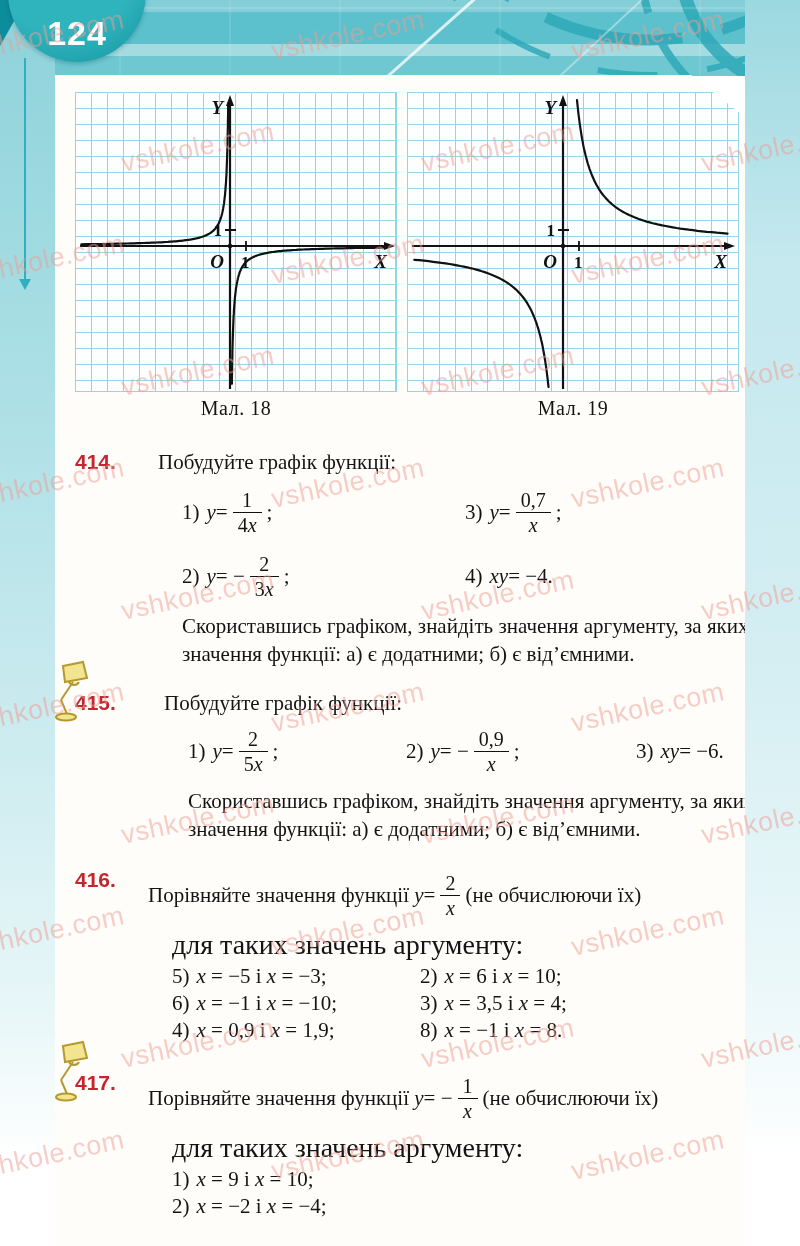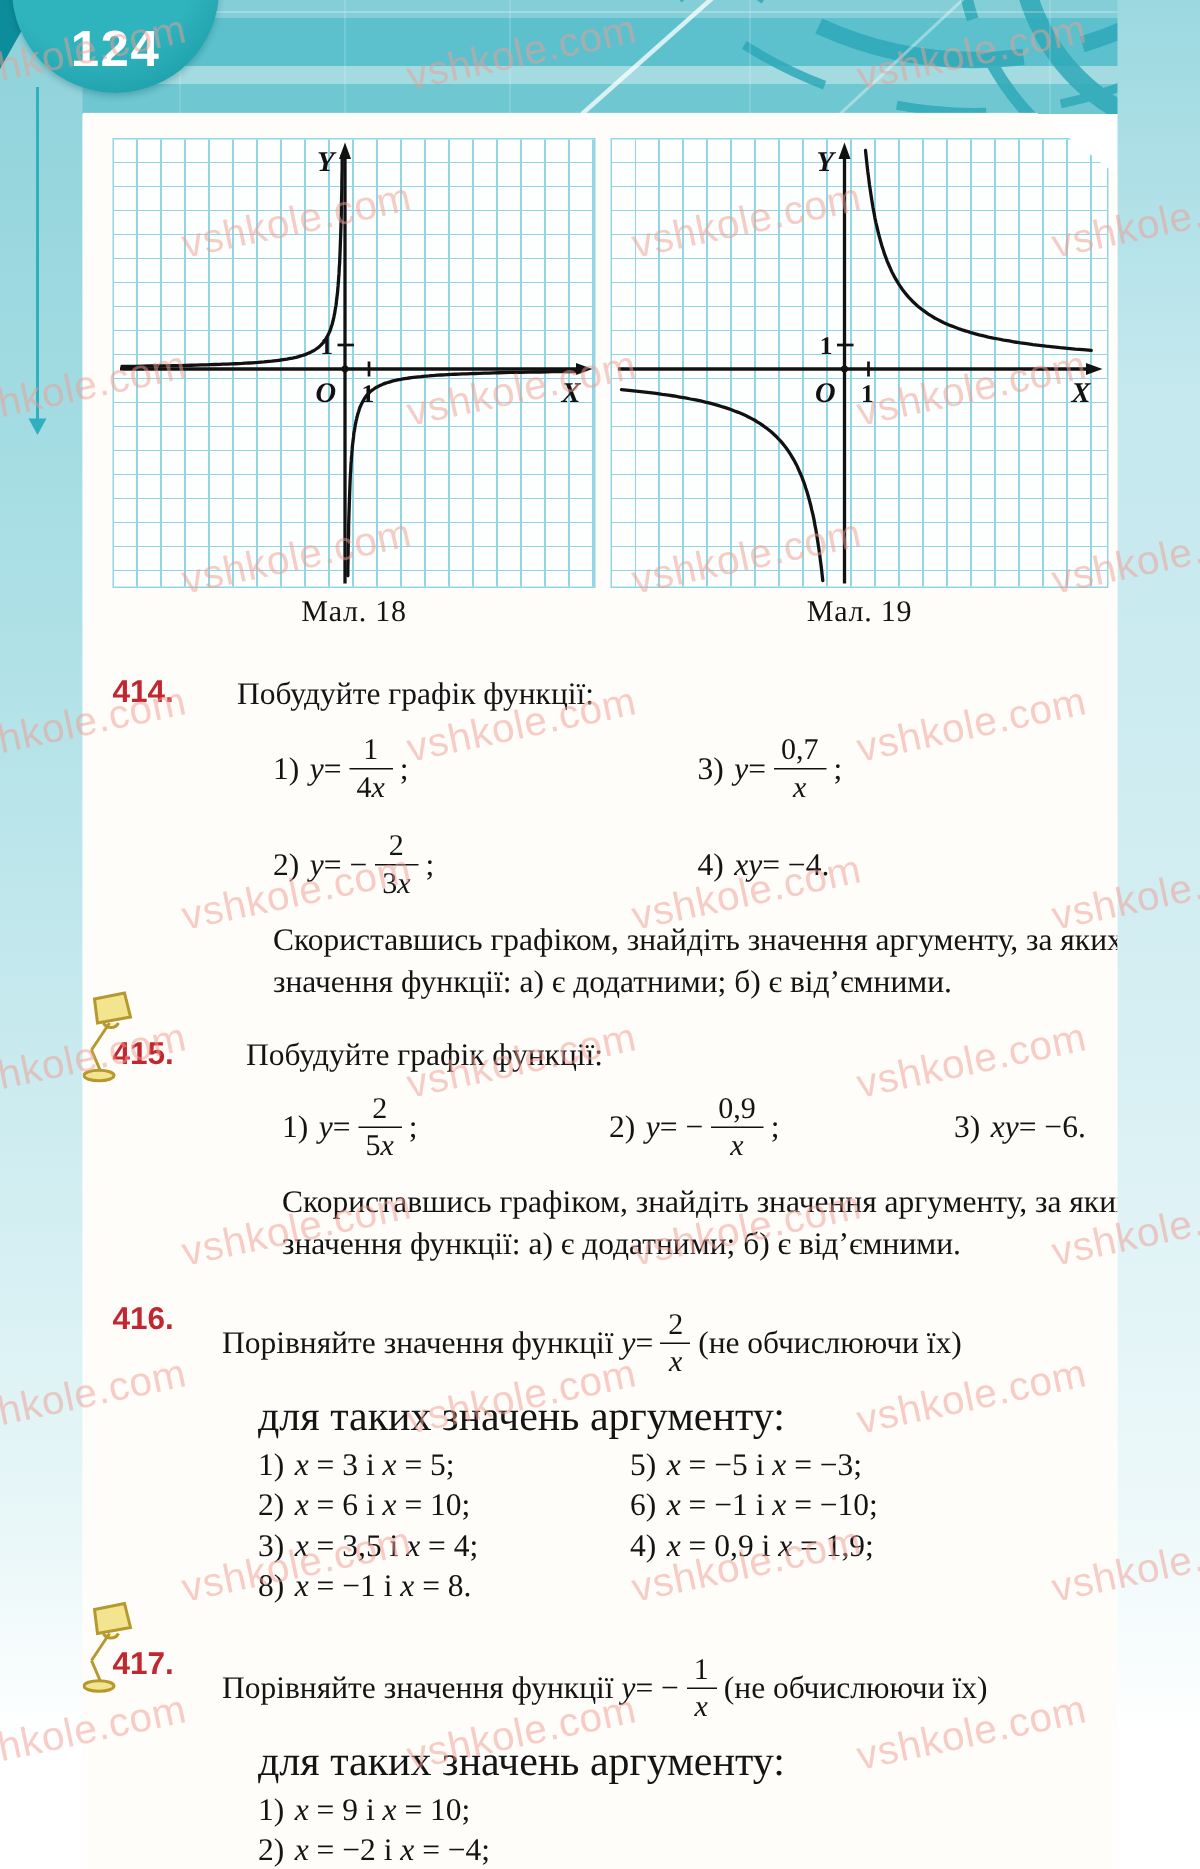--- a/index.html
+++ b/index.html
@@ -250,21 +250,20 @@
       <span class="it">y</span>
       <span> = </span>
       <span class="frac">
         <span class="num">2</span>
         <span class="den it">x</span>
       </span>
       <span>(не обчислюючи їх)</span>
     </div>
     <div class="cont-line">для таких значень аргументу:</div>
     <div class="argitems argcols">
-      <div class="argrow"><span class="ilabel">1)</span><span class="it">x</span><span> = 3 і </span><span class="it">x</span><span> = 5;</span></div>
       <div class="argrow"><span class="ilabel">5)</span><span class="it">x</span><span> = −5 і </span><span class="it">x</span><span> = −3;</span></div>
       <div class="argrow"><span class="ilabel">2)</span><span class="it">x</span><span> = 6 і </span><span class="it">x</span><span> = 10;</span></div>
       <div class="argrow"><span class="ilabel">6)</span><span class="it">x</span><span> = −1 і </span><span class="it">x</span><span> = −10;</span></div>
       <div class="argrow"><span class="ilabel">3)</span><span class="it">x</span><span> = 3,5 і </span><span class="it">x</span><span> = 4;</span></div>
       <div class="argrow"><span class="ilabel">4)</span><span class="it">x</span><span> = 0,9 і </span><span class="it">x</span><span> = 1,9;</span></div>
       <div class="argrow"><span class="ilabel">8)</span><span class="it">x</span><span> = −1 і </span><span class="it">x</span><span> = 8.</span></div>
     </div>
   </section>
 
   <section class="problem p417">

